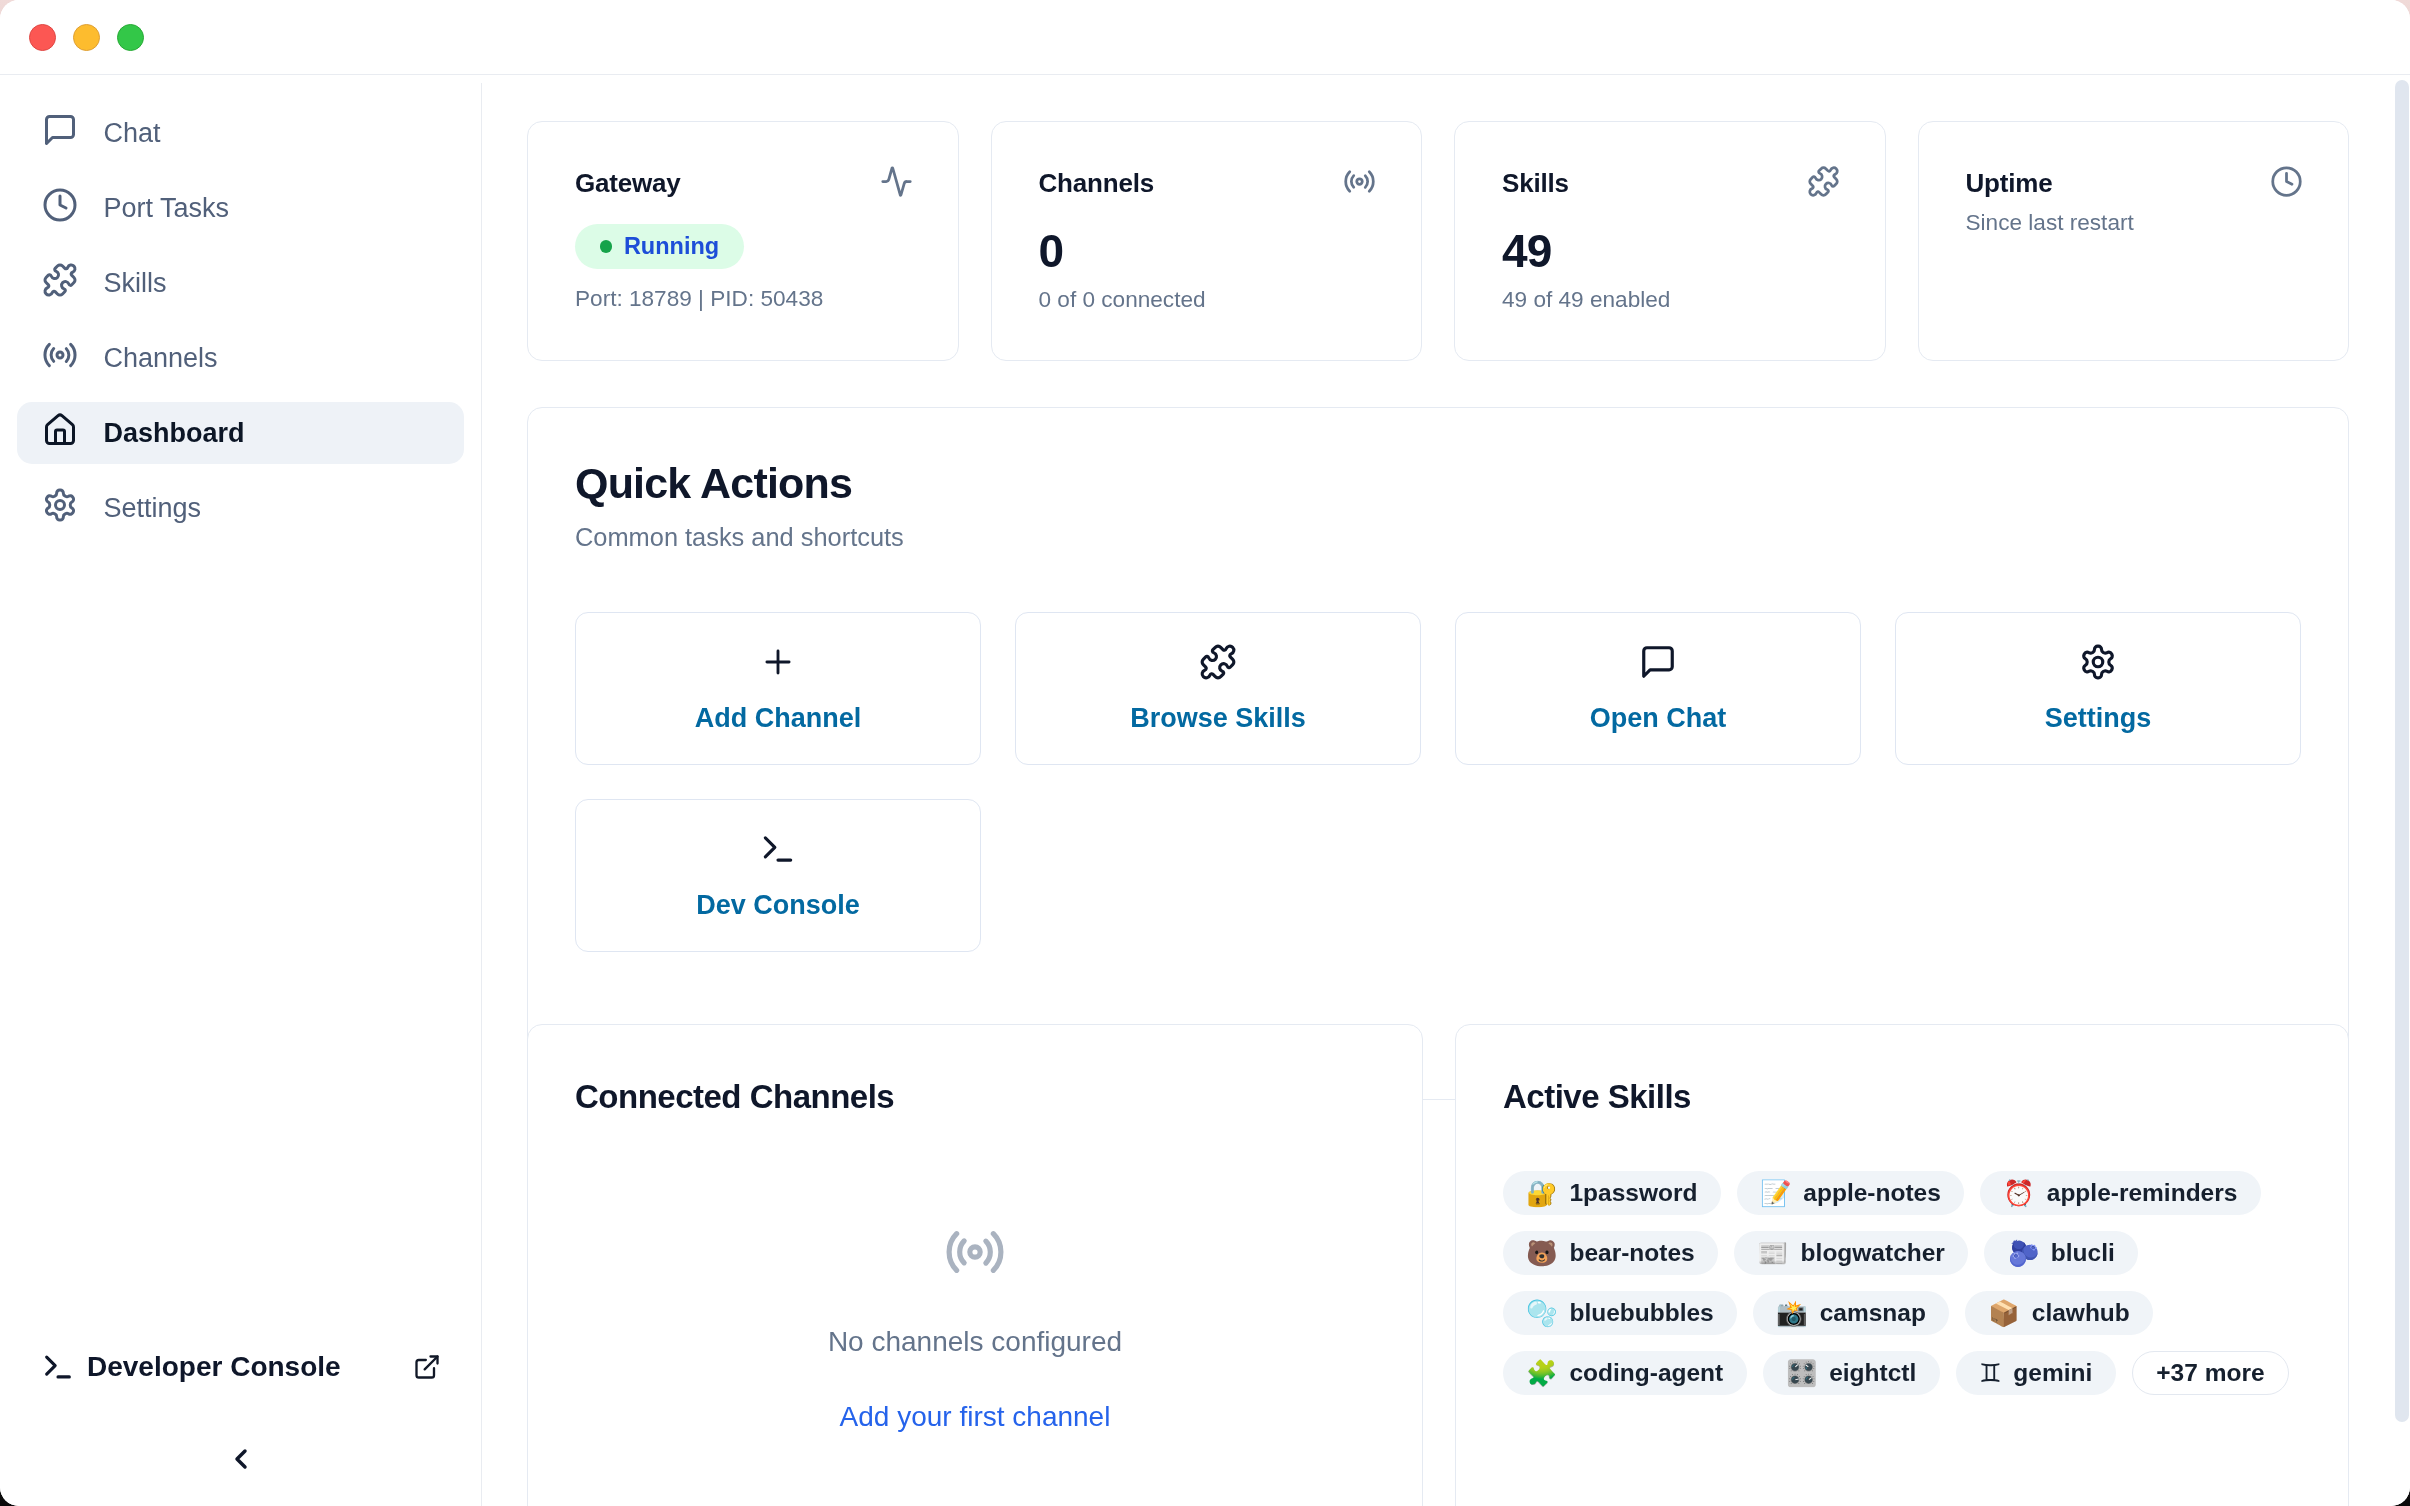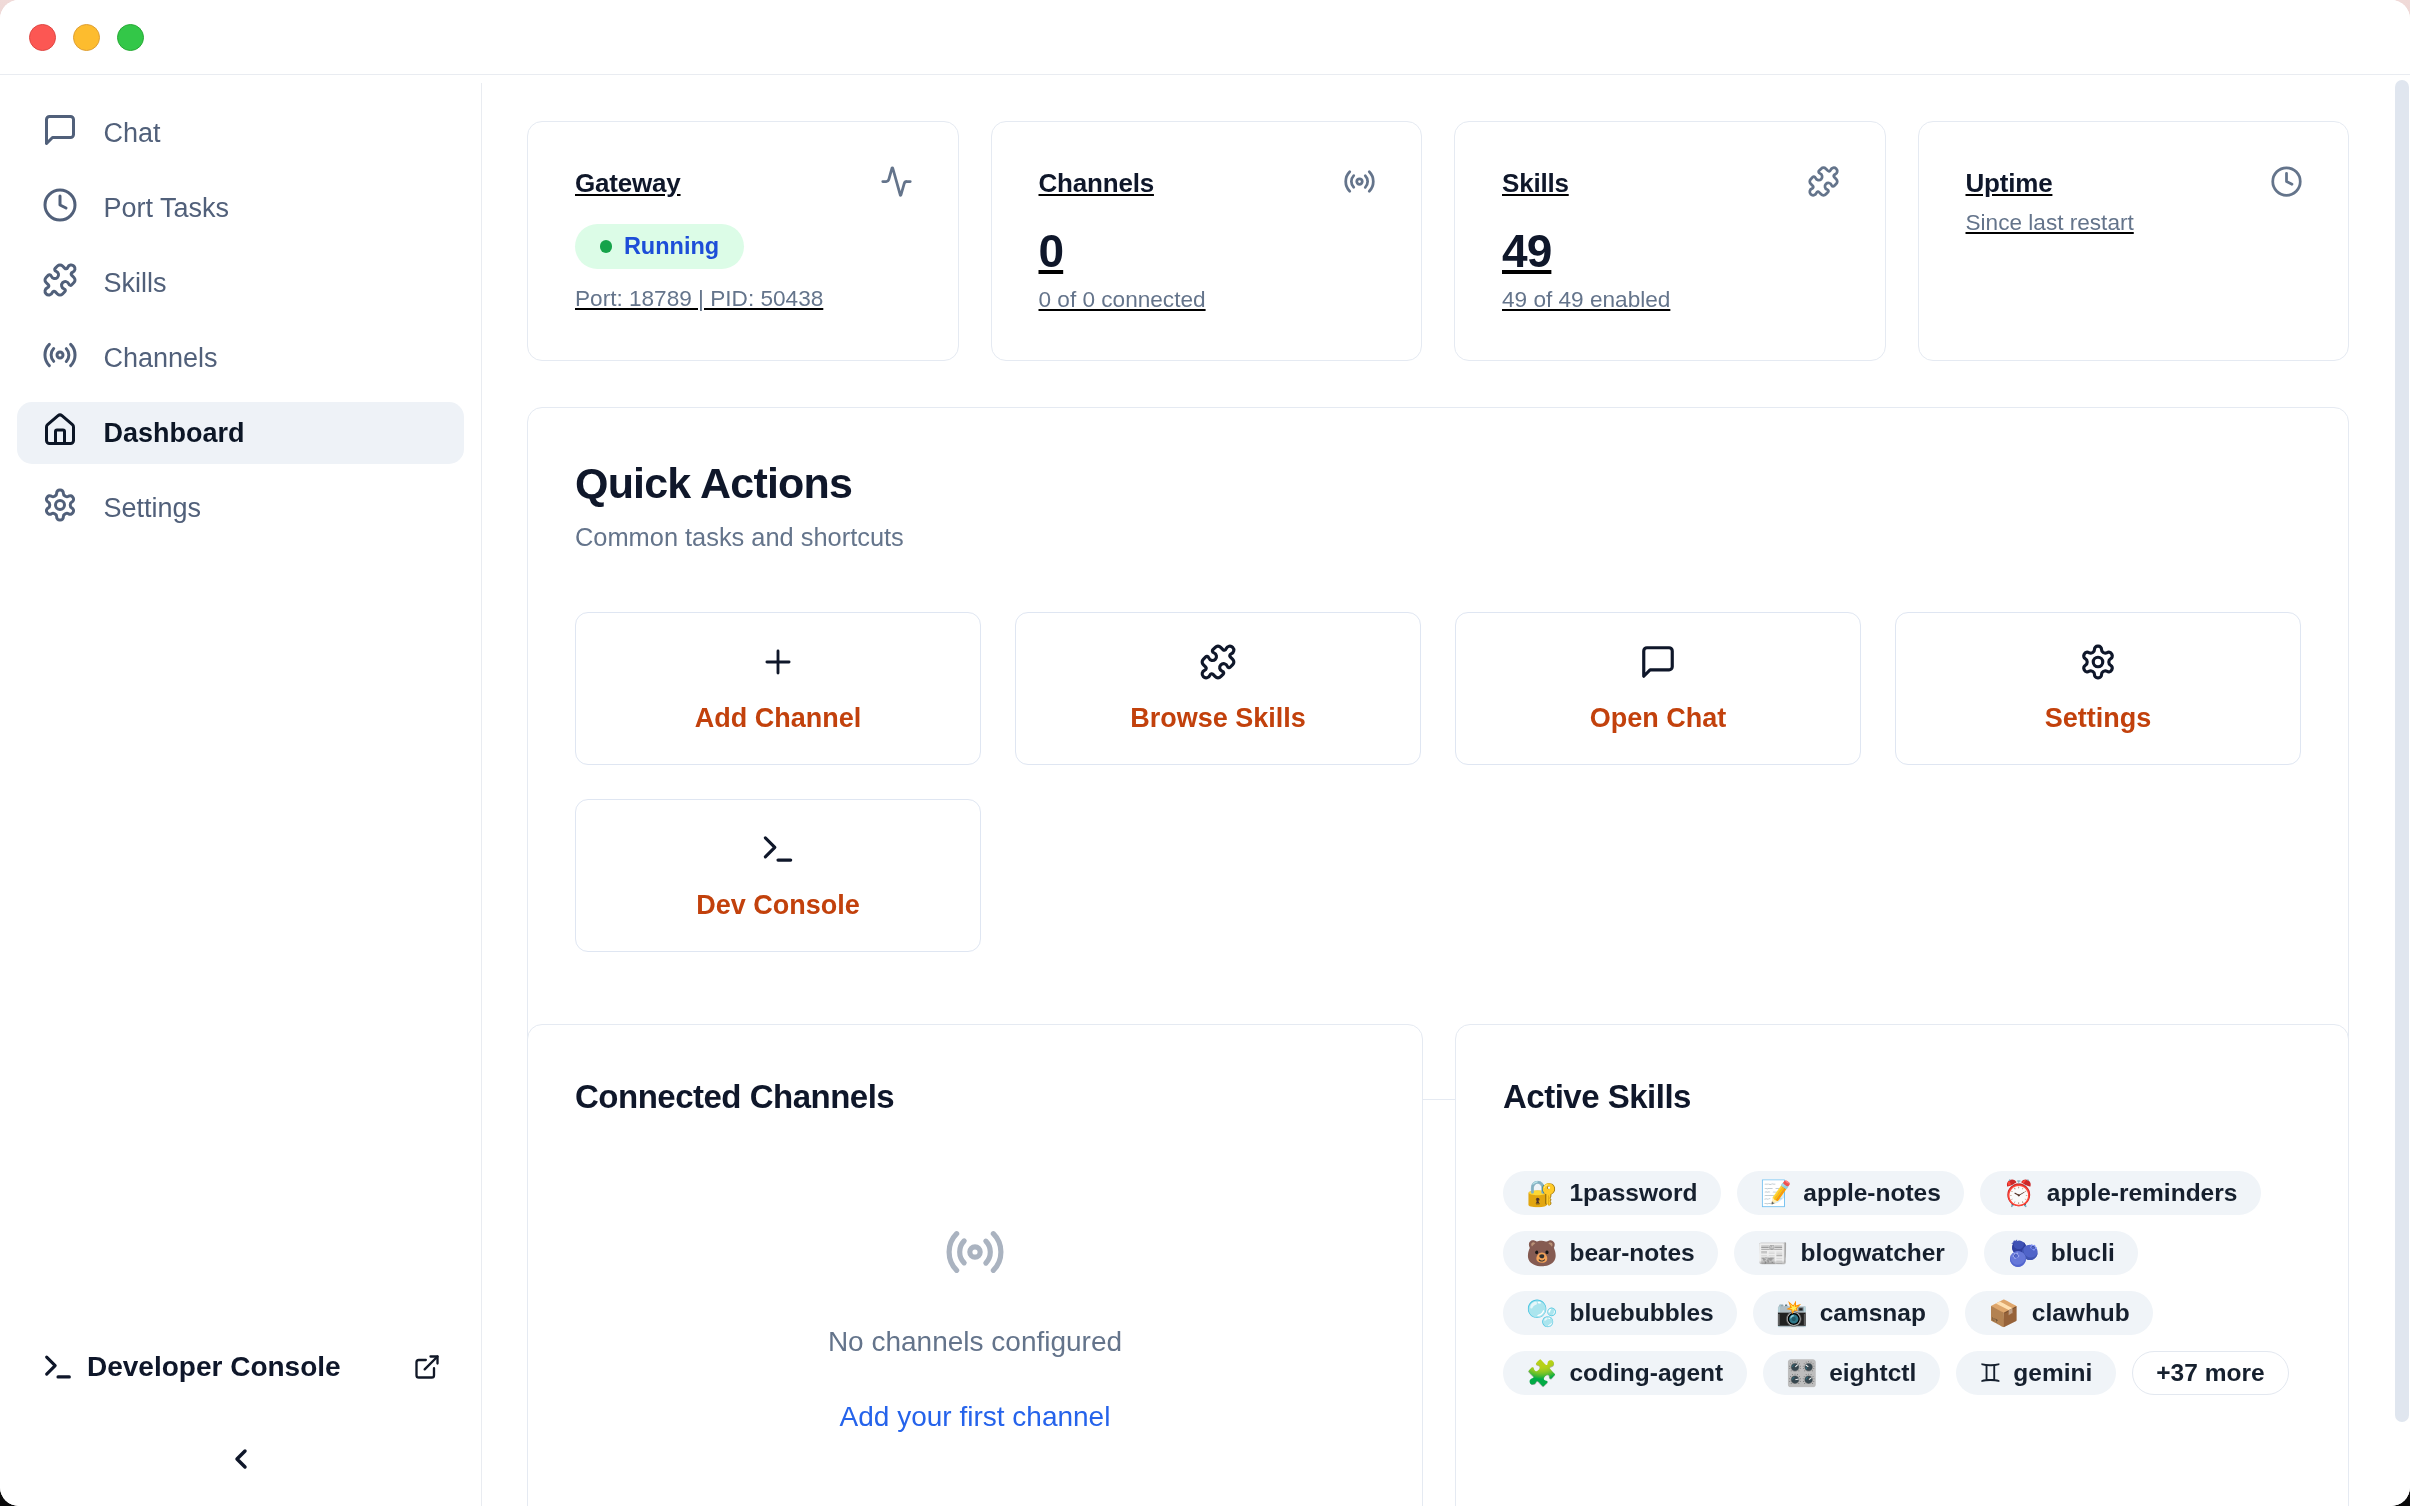--- a/index.html
+++ b/index.html
@@ -38,42 +38,42 @@
     cursor:pointer; color:#0f172a; }
   .collapse svg { width:32px; height:32px; }
 
   
   .main { position:absolute; top:0; left:484px; right:0; bottom:0; background:#ffffff; overflow:hidden; }
   .panel { background:#ffffff; border:1.9px solid #e5eaf2; border-radius:15px; }
 
   
   .stats-row { position:absolute; left:43px; top:46px; width:1822px; height:240px;
     display:flex; gap:32px; }
-  .stat-card { flex:1; padding:43px 45px 0 47px;text-decoration:underline; }
+  .stat-card { flex:1; padding:43px 45px 0 47px; }
   .stat-head { display:flex; align-items:center; justify-content:space-between; }
   .stat-title { font-size:26px; font-weight:600; color:#0f172a; letter-spacing:-0.2px; }
   .stat-head svg { width:33px; height:33px; color:#64748b; }
   .stat-value { font-size:46px; font-weight:800; color:#0f172a; margin-top:22.6px; letter-spacing:-0.9px; }
   .stat-sub { font-size:22.6px; color:#64748b; margin-top:9.4px; }
   .badge { display:inline-flex; align-items:center; gap:12.2px; background:#dcfce7; color:#1d4ed8;
     border-radius:941px; padding:9.4px 24.5px; font-size:23.5px; font-weight:600; margin-top:22.6px; }
   .badge-dot { width:12.2px; height:12.2px; border-radius:50%; background:#16a34a; }
   .gateway-sub { font-size:22.6px; color:#64748b; margin-top:17px; }
 
   
   .quick-actions { position:absolute; left:43px; top:332px; width:1822px; height:693px;
     padding:51px 47px; }
   .qa-title { font-size:43px; font-weight:700; color:#0f172a; letter-spacing:-0.8px; }
   .qa-sub { font-size:25.4px; color:#64748b; margin-top:15px; }
   .qa-grid { margin-top:60px; display:grid; grid-template-columns:repeat(4,1fr); gap:34px; }
   .qa-btn { height:153px; border:1.9px solid #dfe6f2; border-radius:13px; background:#fff;
     display:flex; flex-direction:column; align-items:center; justify-content:center; gap:19px;
     cursor:pointer; }
   .qa-btn svg { width:38px; height:38px; color:#0f172a; }
-  .qa-label { font-size:27px; font-weight:600; color:#c2410c; }
+  .qa-label { font-size:27px; font-weight:600; color:#0369a1; }
 
   
   .bottom-row { position:absolute; left:43px; top:949px; width:1822px; height:565px;
     display:flex; gap:32px; }
   .channels-panel { width:896px; padding:53px 47px; }
   .skills-panel { flex:1; padding:53px 47px; }
   .panel-title { font-size:33px; font-weight:700; color:#0f172a; letter-spacing:-0.5px; }
   .empty-box { display:flex; flex-direction:column; align-items:center; }
   .empty-box svg { width:62px; height:62px; color:#aab3c0; margin-top:105px; }
   .empty-text { font-size:28px; color:#64748b; margin-top:40px; }

